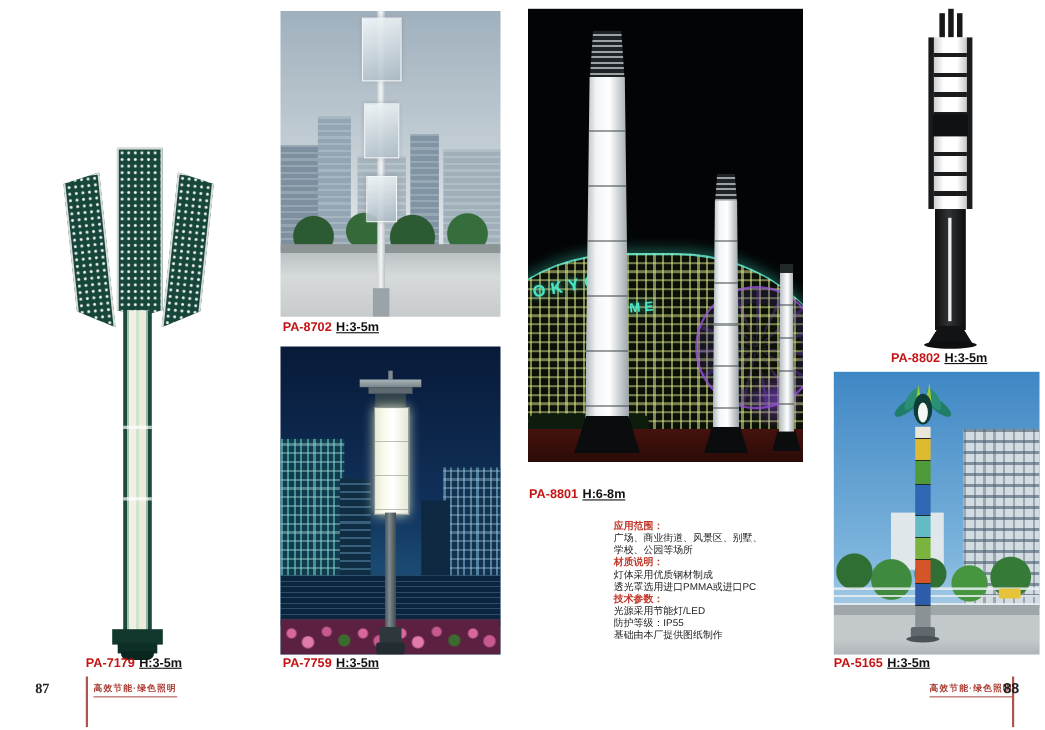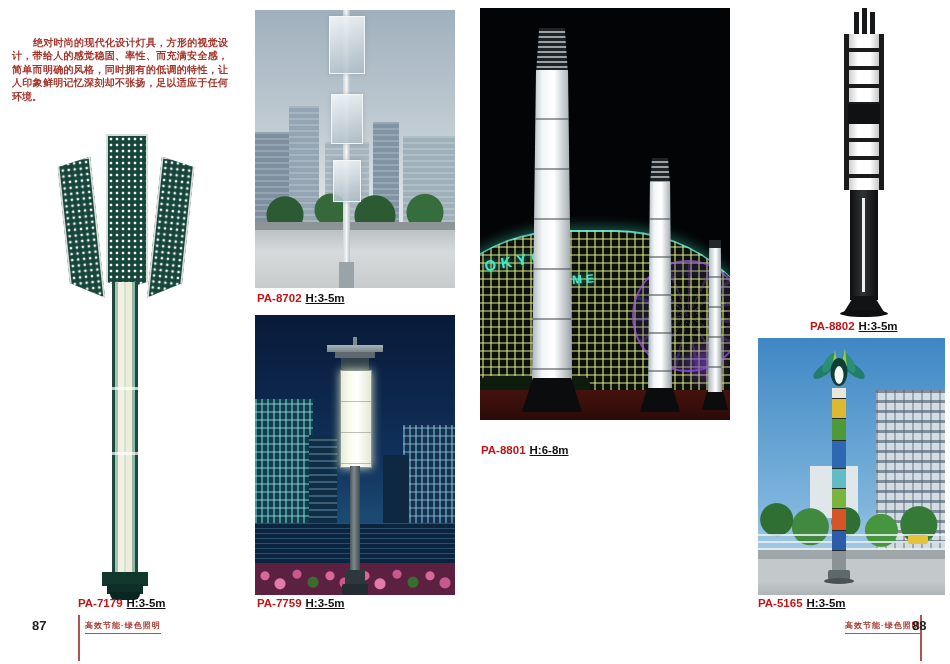--- a/index.html
+++ b/index.html
@@ -32,21 +32,20 @@
   .glowcol{box-shadow:0 0 20px rgba(245,250,255,.5);}
   .coil{background:repeating-linear-gradient(180deg,#1f2326 0 3px,#9aa2a6 3px 5px);}
   .colbase{background:#0b0c0d;}
   .neon{color:#49e6c6;font-weight:bold;letter-spacing:5px;text-shadow:0 0 6px rgba(70,230,200,.9);}
 </style>
 </head>
 <body>
 
 <div id="page">
 
-  <div class="abs intro">绝对时尚的现代化设计灯具，方形的视觉设计，带给人的感觉稳固、率性、而充满安全感，简单而明确的风格，同时拥有的低调的特性，让人印象鲜明记忆深刻却不张扬，足以适应于任何环境。</div>
 
   <div class="abs" style="left:58px;top:132px;width:134px;height:468px;">
     <div class="abs blade" style="left:6px;top:26px;width:30px;height:138px;transform:rotate(-6deg);clip-path:polygon(0 5%,100% 0,100% 100%,0 87%);"></div>
     <div class="abs blade" style="left:96px;top:26px;width:30px;height:138px;transform:rotate(6deg);clip-path:polygon(0 0,100% 5%,100% 87%,0 100%);"></div>
     <div class="abs blade" style="left:48px;top:2px;width:38px;height:150px;clip-path:polygon(0 0,100% 0,100% 96%,50% 100%,0 96%);"></div>
     <div class="abs" style="left:54px;top:150px;width:26px;height:296px;background:linear-gradient(90deg,#1d4a3c 0 12%,#9fc4b4 12% 22%,#f3efe2 22% 45%,#cfe3d3 45% 55%,#f0ead9 55% 78%,#8fb8a6 78% 88%,#1d4a3c 88% 100%);"></div>
     <div class="abs" style="left:54px;top:255px;width:26px;height:3px;background:rgba(255,255,255,.7);"></div>
     <div class="abs" style="left:54px;top:320px;width:26px;height:3px;background:rgba(255,255,255,.7);"></div>
     <div class="abs" style="left:44px;top:440px;width:46px;height:14px;background:#12382e;"></div>
     <div class="abs" style="left:49px;top:452px;width:36px;height:10px;background:#0e2f27;"></div>
@@ -154,22 +153,34 @@
   <div class="plabel" style="left:481px;top:424px;margin-top:20px;">
     <span class="model">PA-8801</span><span class="ht">H:6-8m</span>
   </div>
   <div class="plabel" style="left:810px;top:320px;">
     <span class="model">PA-8802</span><span class="ht">H:3-5m</span>
   </div>
   <div class="plabel" style="left:758px;top:597px;">
     <span class="model">PA-5165</span><span class="ht">H:3-5m</span>
   </div>
 
+  <div class="abs specs">
+    <div class="t">应用范围：</div>
+    <div>广场、商业街道、风景区、别墅、</div>
+    <div>学校、公园等场所</div>
+    <div class="t">材质说明：</div>
+    <div>灯体采用优质钢材制成</div>
+    <div>透光罩选用进口PMMA或进口PC</div>
+    <div class="t">技术参数：</div>
+    <div>光源采用节能灯/LED</div>
+    <div>防护等级：IP55</div>
+    <div>基础由本厂提供图纸制作</div>
+  </div>
 
-  <div class="footer-num" style="left:32px;top:618px;">87</div>
+  <div class="footer-num" style="left:32px;top:618px;font-family:Liberation Serif, serif;">87</div>
   <div class="footer-line" style="left:78px;top:615px;"></div>
   <div class="footer-slogan" style="left:85px;top:620px;">高效节能·绿色照明</div>
 
   <div class="footer-slogan" style="left:845px;top:620px;">高效节能·绿色照明</div>
   <div class="footer-line" style="left:920px;top:615px;"></div>
   <div class="footer-num" style="left:912px;top:618px;">88</div>
 
 </div>
 
 </body></html>

